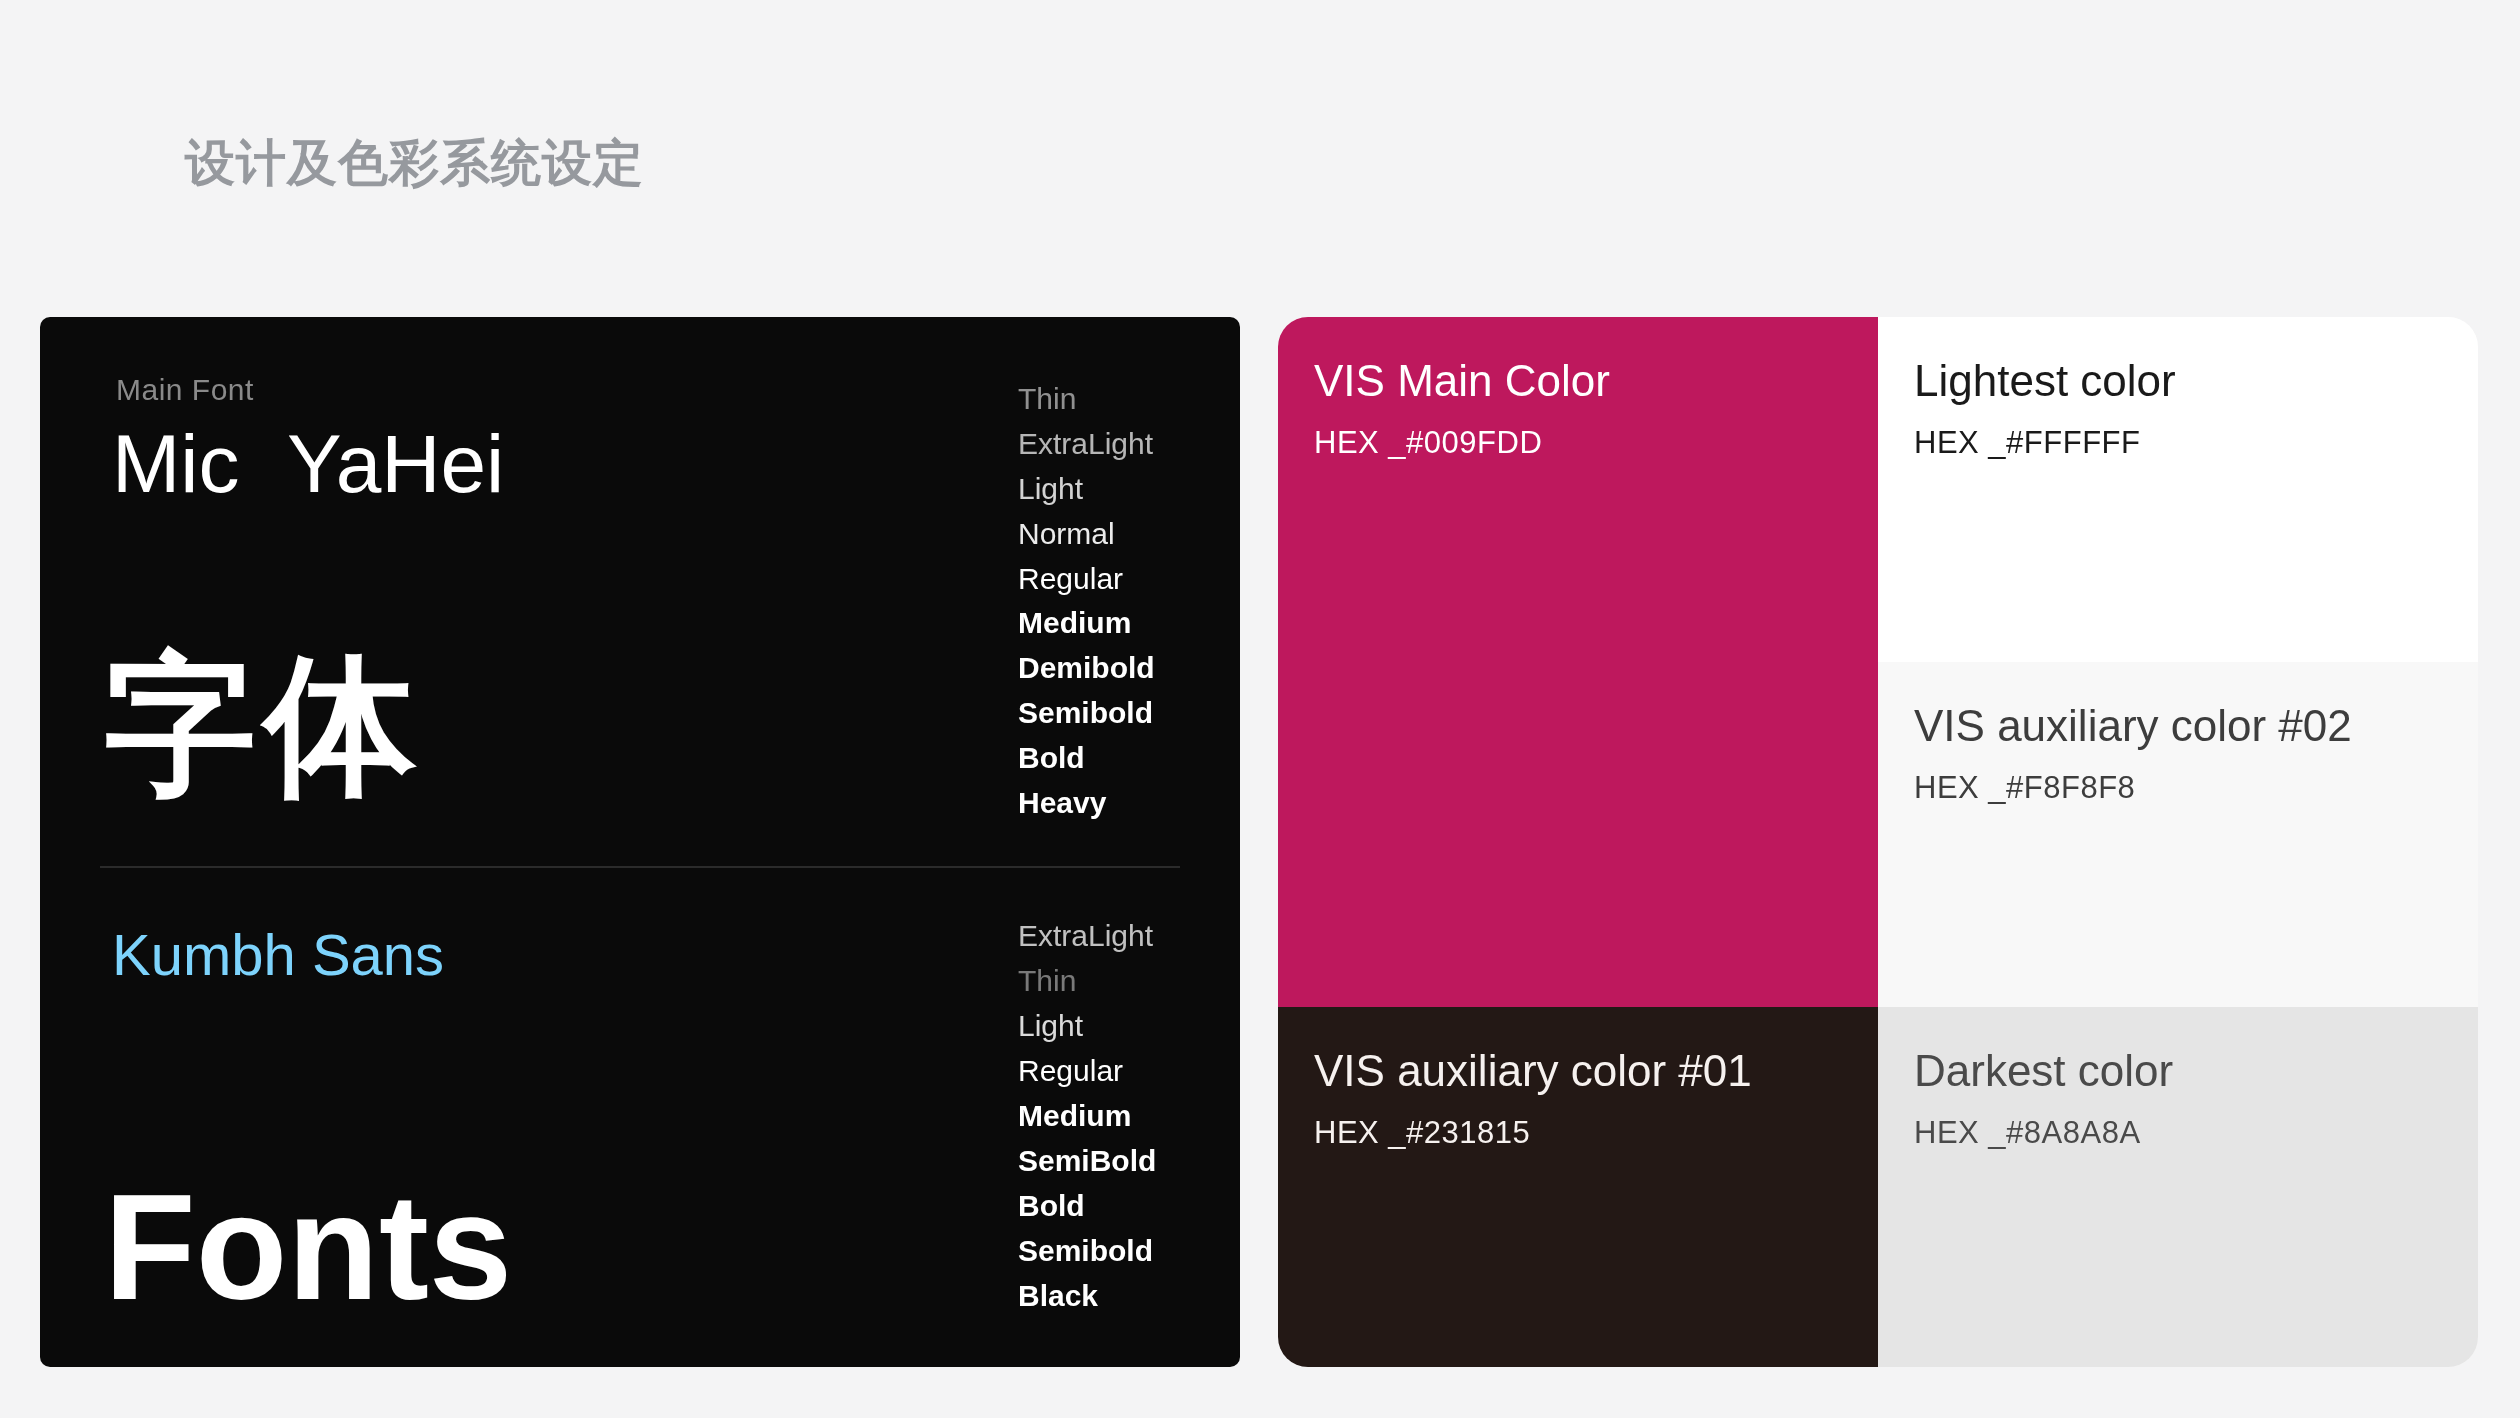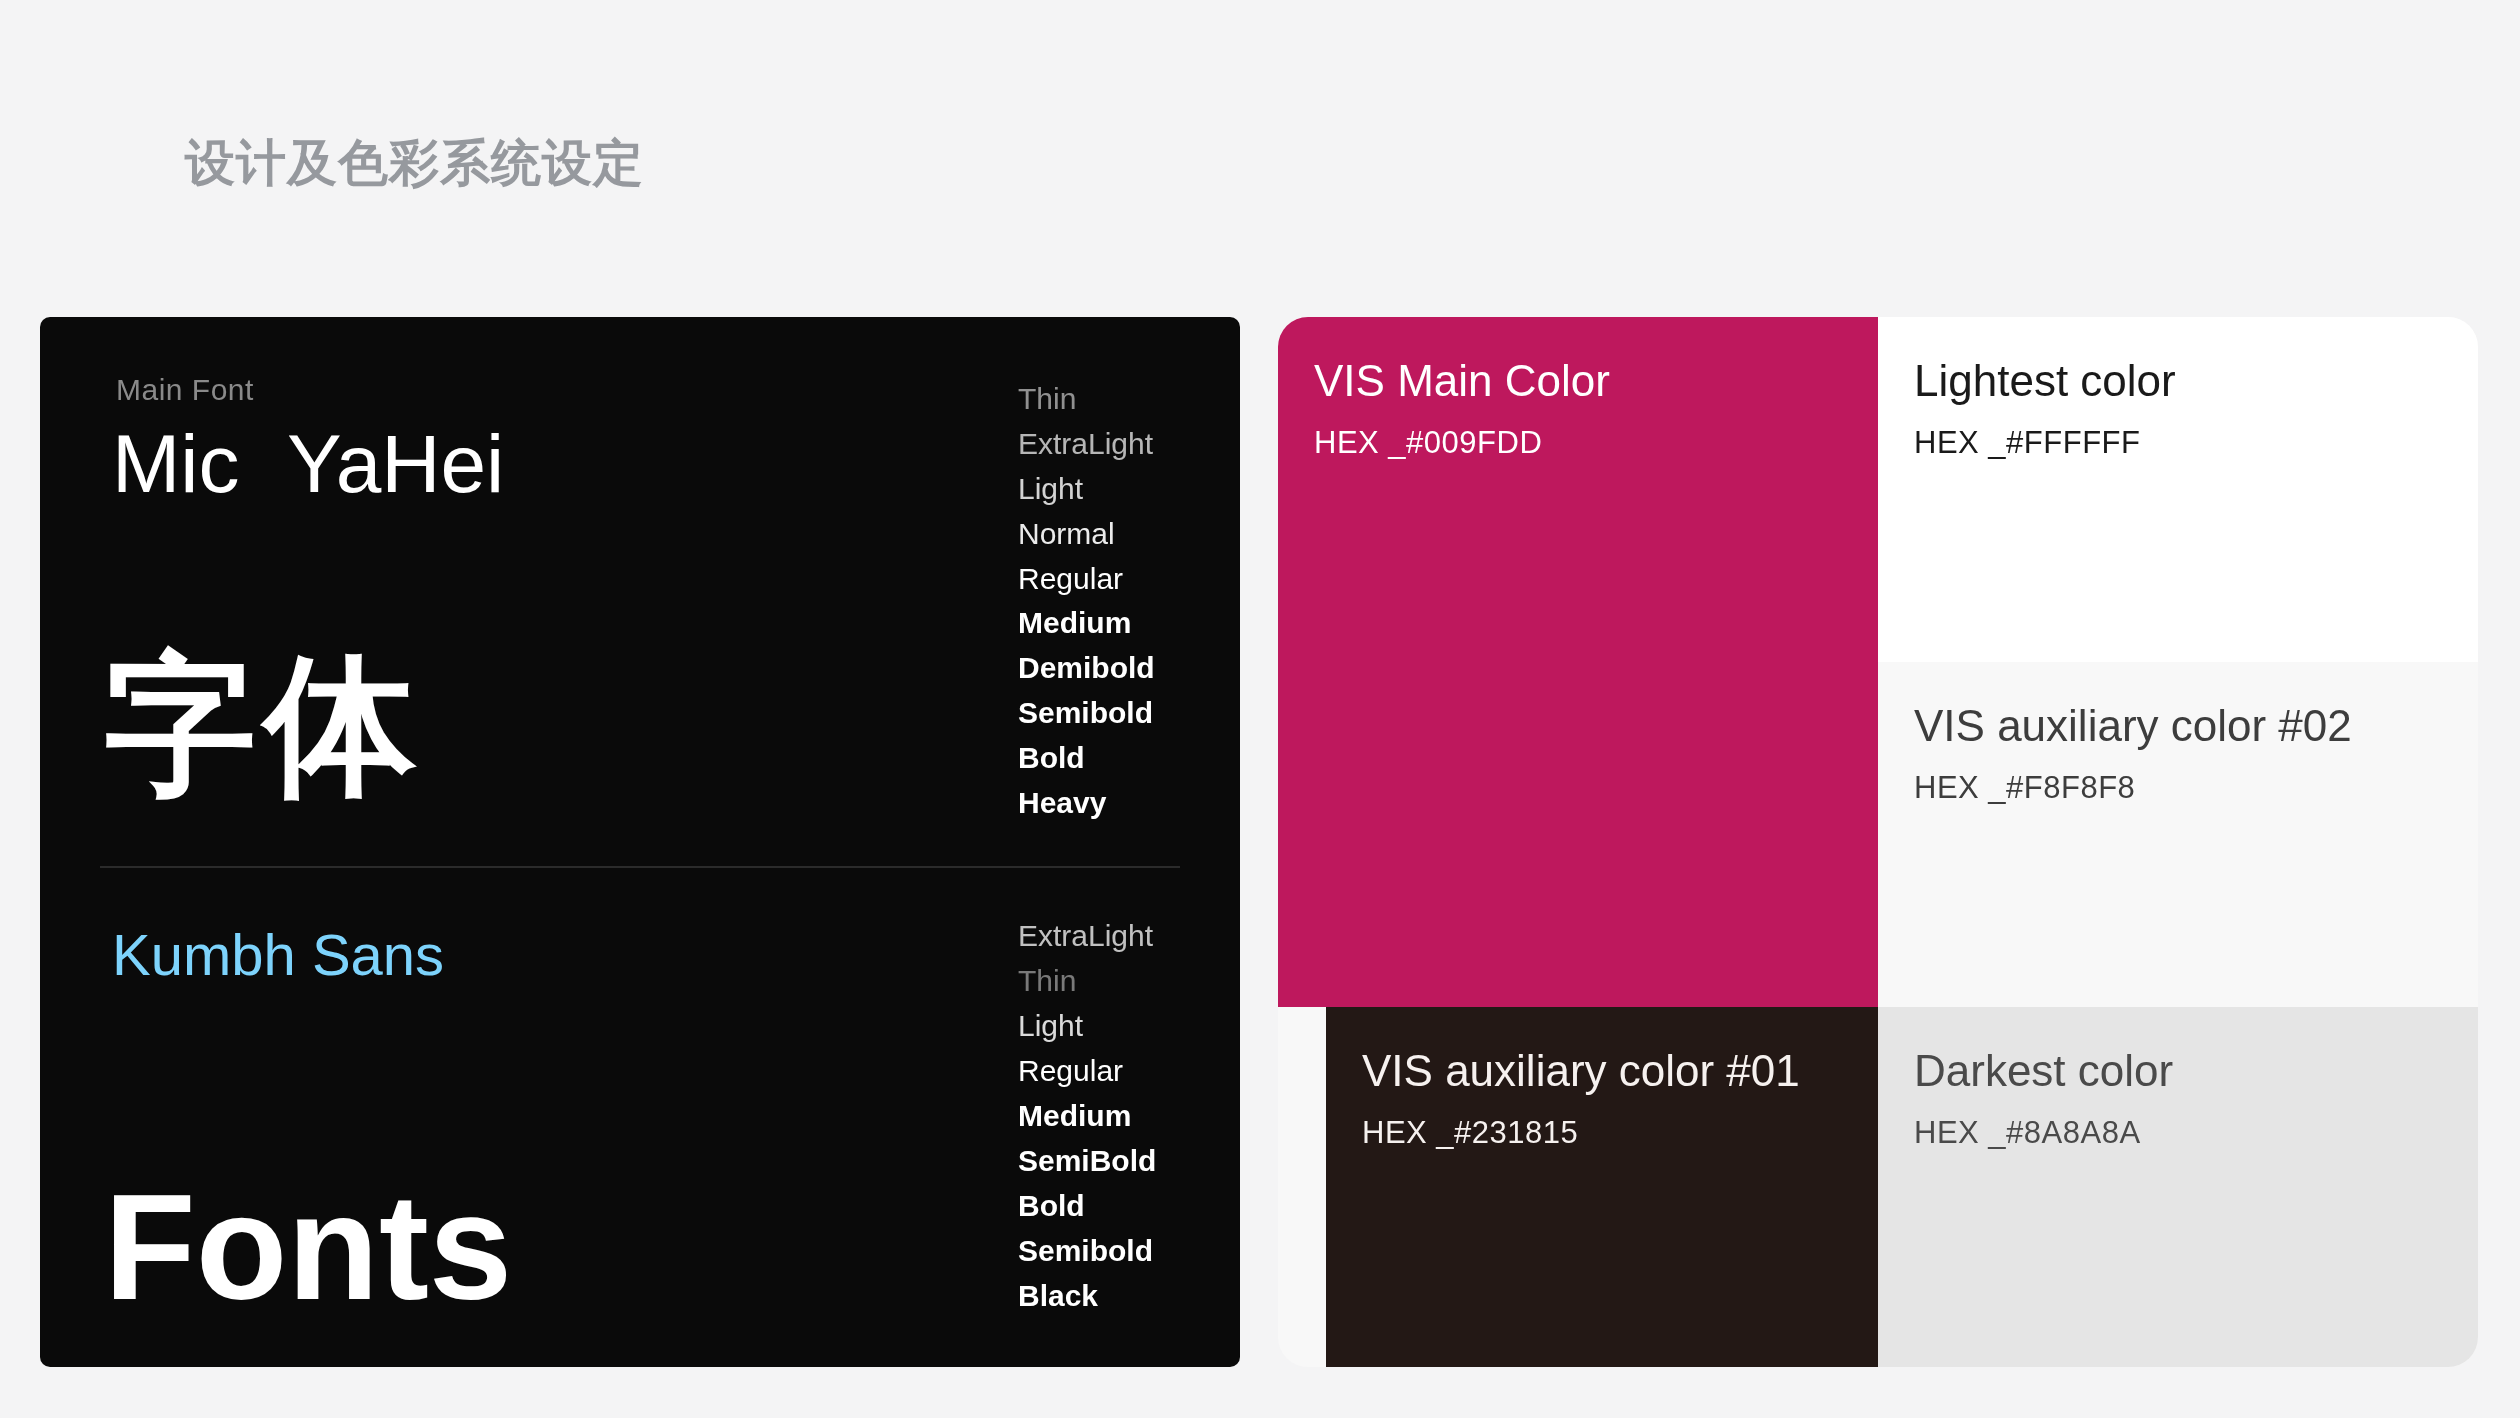--- a/index.html
+++ b/index.html
@@ -55,21 +55,21 @@
   .o82{opacity:.82}.o85{opacity:.85}.o92{opacity:.92}
   
   .color-panel{
     position:absolute;left:1278px;top:317px;width:1200px;height:1050px;
     border-radius:30px;overflow:hidden;background:#F8F8F8;
   }
   .swatch{position:absolute;}
   .swatch-main    {left:0;   top:0;    width:600px;height:690px;}
   .swatch-lightest{left:600px;top:0;    width:600px;height:345px;padding-left:8px;}
   .swatch-aux02   {left:600px;top:345px;width:600px;height:345px;}
-  .swatch-aux01   {left:0;   top:690px;width:600px;height:360px;margin-left:48px;}
+  .swatch-aux01   {left:0;   top:690px;width:600px;height:360px;}
   .swatch-darkest {left:600px;top:690px;width:600px;height:360px;}
   .swatch-name{
     position:absolute;left:36px;top:38px;margin:0;
     font-size:44px;font-weight:500;line-height:1.2;white-space:nowrap;
   }
   .swatch-hex{
     position:absolute;left:36px;top:108px;margin:0;
     font-size:31px;font-weight:400;letter-spacing:.5px;white-space:nowrap;
   }
   .text-light .swatch-name,.text-light .swatch-hex{color:#FFFFFF;}

